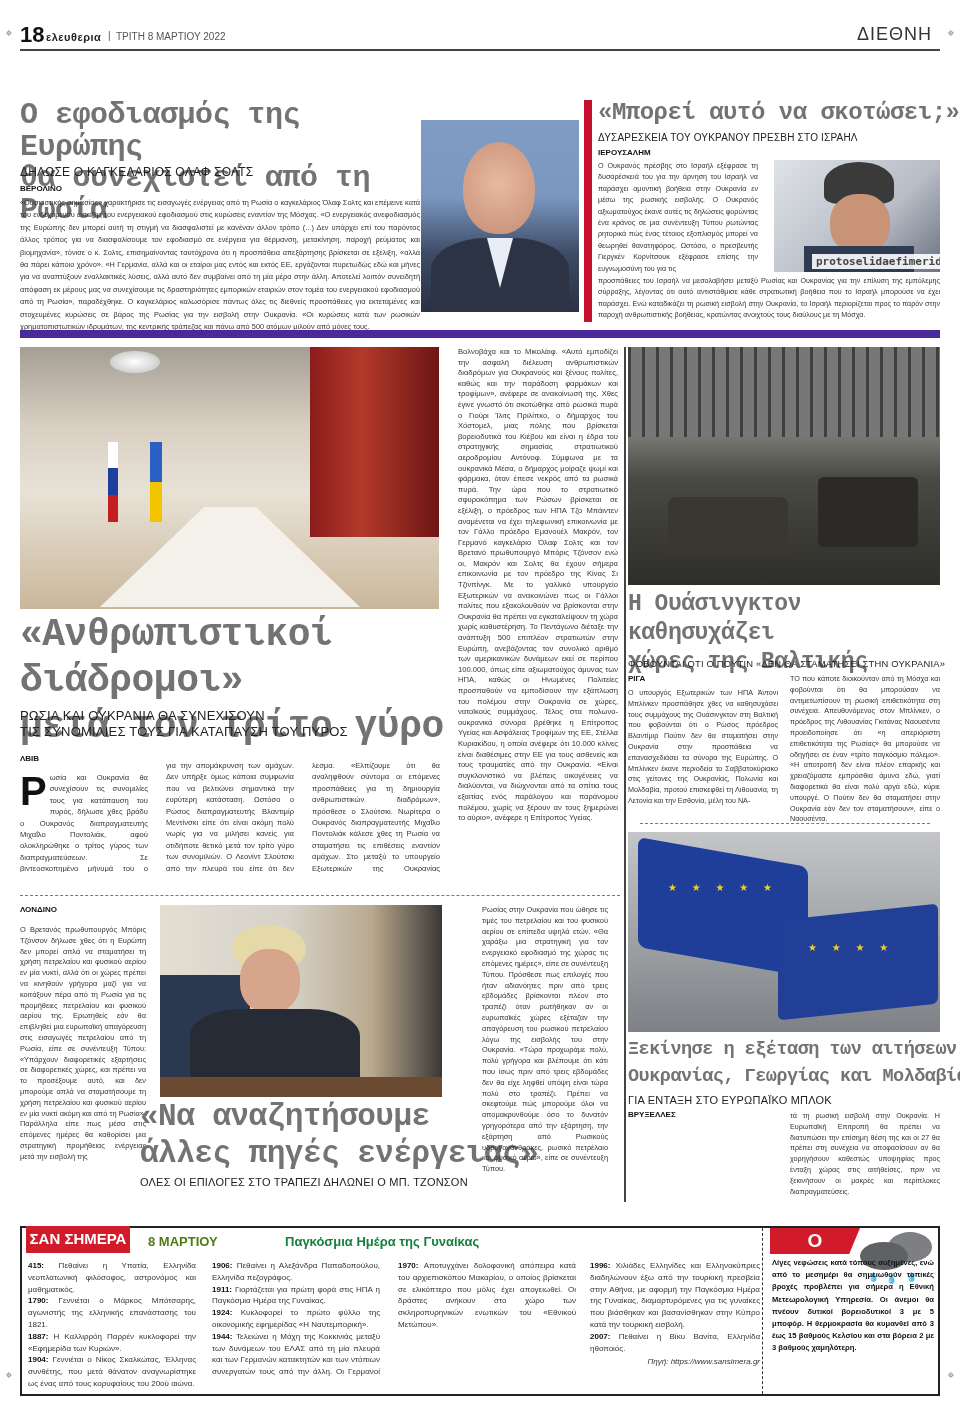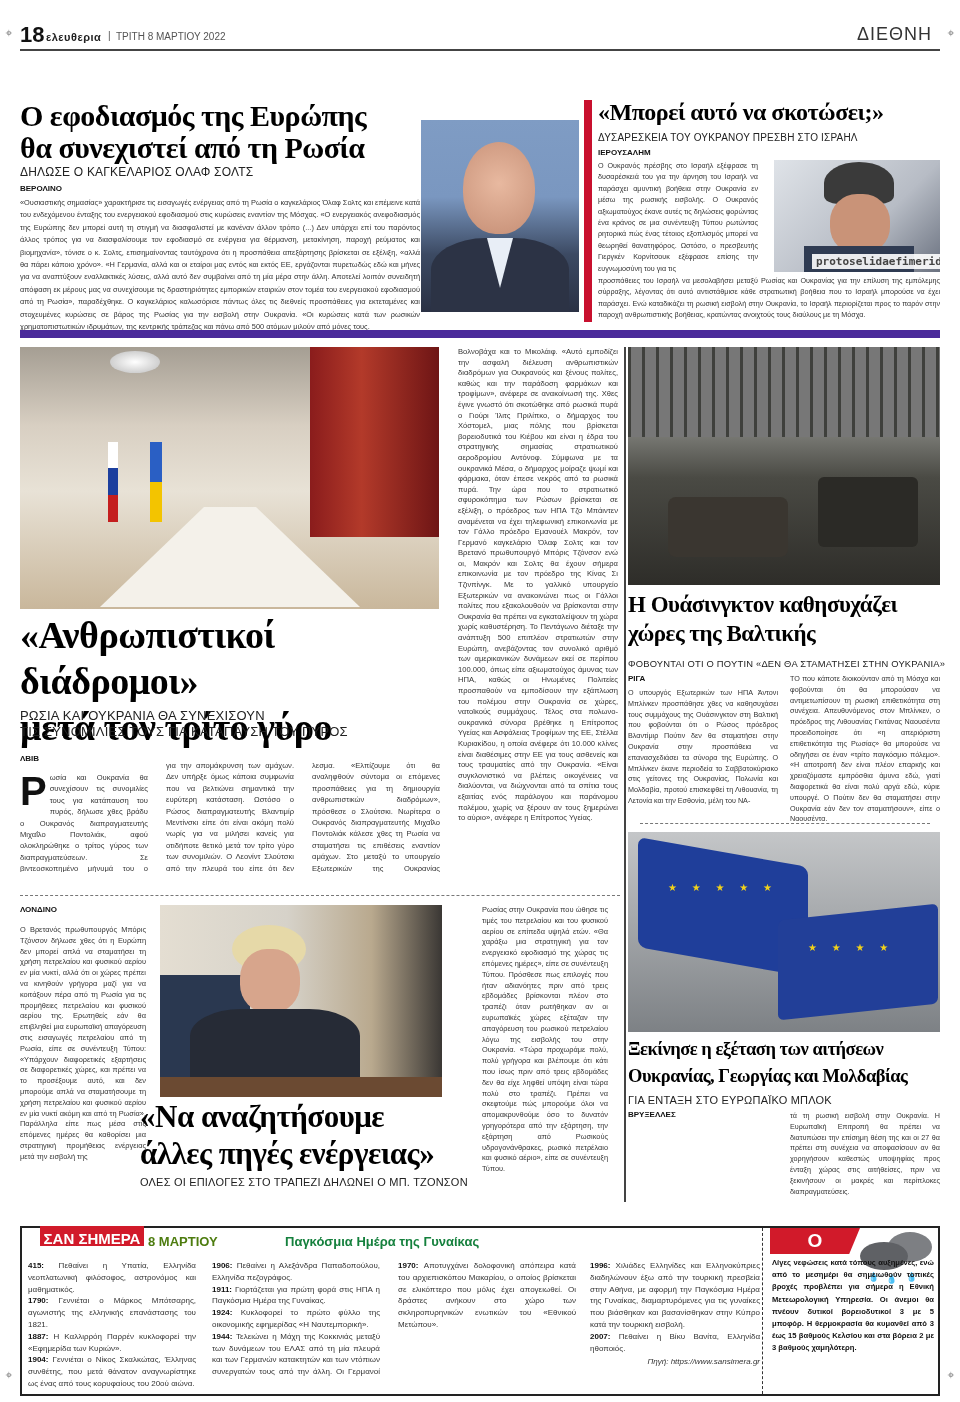--- a/index.html
+++ b/index.html
@@ -5,21 +5,21 @@
 *{box-sizing:border-box;margin:0;padding:0}
 html,body{width:960px;height:1402px;background:#fff;overflow:hidden}
 body{position:relative;font-family:"Liberation Sans",sans-serif;color:#222}
 .abs{position:absolute}
 .reg{position:absolute;width:14px;height:14px;color:#888;font-size:12px;line-height:14px;text-align:center}
 .hdr-num{font-weight:bold;font-size:22px;color:#111}
 .hdr-brand{font-weight:bold;font-size:11px;letter-spacing:0.5px}
 .hdr-date{font-size:10px;color:#555}
 .section{font-size:18px;color:#333;letter-spacing:1px}
 .rule{background:#444;height:2px}
-.h1{font-family:Liberation Serif, serif;font-weight:bold;color:#000000;letter-spacing:-0.5px;line-height:1.05}
+.h1{font-family:Liberation Mono, monospace;font-weight:bold;color:#737373;letter-spacing:-0.5px;line-height:1.05}
 .sub{color:#222;text-transform:uppercase;letter-spacing:0.2px}
 .dateline{font-weight:bold;font-size:8px;color:#111}
 .body{font-size:8.2px;line-height:12.2px;color:#333;text-align:justify;hyphens:auto}
 .photo{position:absolute;overflow:hidden}
 .purple{position:absolute;background:#4a2a9a;height:8px}
 .red-bar{position:absolute;background:#c8102e}
 .dash{position:absolute;border-top:1px dashed #777;height:0}
 .vline{position:absolute;background:#444;width:1.5px}
 .drop{float:left;font-size:40px;line-height:34px;font-weight:bold;margin:2px 3px 0 0;color:#111}
 .box{position:absolute;border:2px solid #222}
@@ -155,21 +155,21 @@
 <div class="abs" style="left:140px;top:1098px;width:320px;height:110px">
   <div class="h1 abs" style="left:0;top:0;font-size:31px;line-height:37px;white-space:nowrap">
     <div>«Να αναζητήσουμε</div>
     <div>άλλες πηγές ενέργειας»</div>
   </div>
   <div class="sub abs" style="left:0;top:78px;font-size:11px;white-space:nowrap">ΟΛΕΣ ΟΙ ΕΠΙΛΟΓΕΣ ΣΤΟ ΤΡΑΠΕΖΙ ΔΗΛΩΝΕΙ Ο ΜΠ. ΤΖΟΝΣΟΝ</div>
 </div>
 <div class="body abs" style="left:482px;top:905px;width:126px;height:300px;overflow:hidden;font-size:7.4px;line-height:10.8px">Ρωσίας στην Ουκρανία που ώθησε τις τιμές του πετρελαίου και του φυσικού αερίου σε επίπεδα υψηλά ετών. «Θα χαράξω μια στρατηγική για τον ενεργειακό εφοδιασμό της χώρας τις επόμενες ημέρες», είπε σε συνέντευξη Τύπου. Πρόσθεσε πως επιλογές που ήταν αδιανόητες πριν από τρεις εβδομάδες βρίσκονται πλέον στο τραπέζι όταν ρωτήθηκαν αν οι ευρωπαϊκές χώρες εξέταζαν την απαγόρευση του ρωσικού πετρελαίου λόγω της εισβολής του στην Ουκρανία. «Τώρα προχωράμε πολύ, πολύ γρήγορα και βλέπουμε ότι κάτι που ίσως πριν από τρεις εβδομάδες δεν θα είχε ληφθεί υπόψη είναι τώρα πολύ στο τραπέζι. Πρέπει να σκεφτούμε πώς μπορούμε όλοι να απομακρυνθούμε όσο το δυνατόν γρηγορότερα από την εξάρτηση, την εξάρτηση από Ρωσικούς υδρογονάνθρακες, ρωσικό πετρέλαιο και φυσικό αέριο», είπε σε συνέντευξη Τύπου.</div>
 
 <div class="box" style="left:20px;top:1226px;width:760px;height:170px;border-width:2px 0 2px 2px"></div>
-<div class="red-label" style="left:40px;top:1226px;width:104px;height:20px;font-size:15px;line-height:26px">ΣΑΝ ΣΗΜΕΡΑ</div>
+<div class="red-label" style="left:26px;top:1226px;width:104px;height:27px;font-size:15px;line-height:26px">ΣΑΝ ΣΗΜΕΡΑ</div>
 <div class="abs" style="left:148px;top:1234px;font-weight:bold;font-size:13px;color:#4d7c0f">8 ΜΑΡΤΙΟΥ</div>
 <div class="abs" style="left:285px;top:1234px;font-weight:bold;font-size:13px;color:#15803d">Παγκόσμια Ημέρα της Γυναίκας</div>
 
 <div class="small abs" style="left:28px;top:1260px;width:168px">
   <p><b>415</b><b>: </b><span>Πεθαίνει η Υπατία, Ελληνίδα νεοπλατωνική φιλόσοφος, αστρονόμος και μαθηματικός.</span></p>
   <p><b>1790</b><b>: </b><span>Γεννιέται ο Μάρκος Μπότσαρης, αγωνιστής της ελληνικής επανάστασης του 1821.</span></p>
   <p><b>1887</b><b>: </b><span>Η Καλλιρρόη Παρρέν κυκλοφορεί την «Εφημερίδα των Κυριών».</span></p>
   <p><b>1904</b><b>: </b><span>Γεννιέται ο Νίκος Σκαλκώτας, Έλληνας συνθέτης, που μετά θάνατον αναγνωρίστηκε ως ένας από τους κορυφαίους του 20ού αιώνα.</span></p>
 </div>
 <div class="small abs" style="left:212px;top:1260px;width:168px;height:120px;overflow:hidden">

